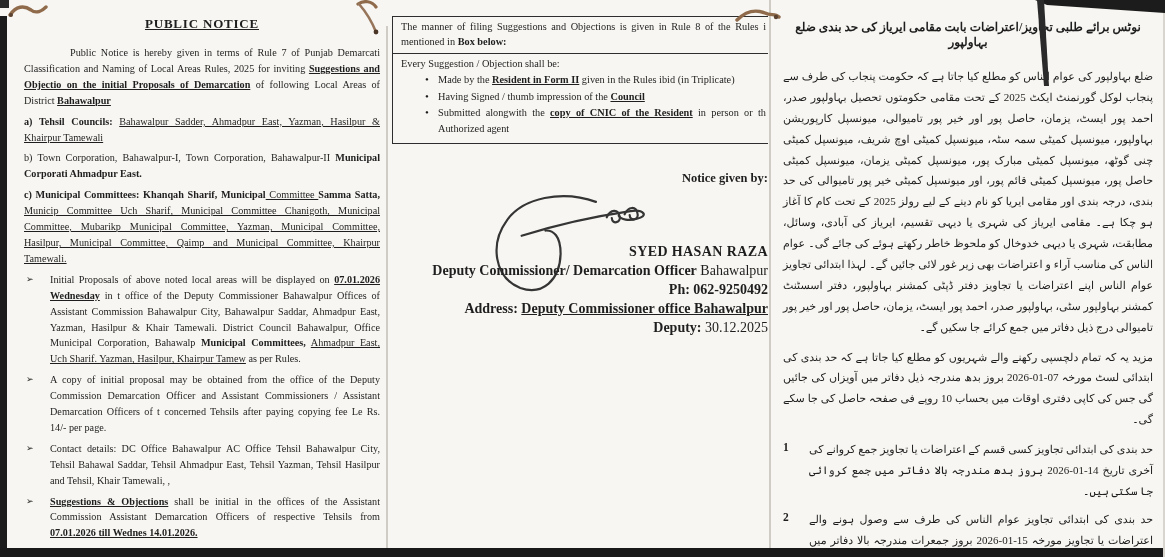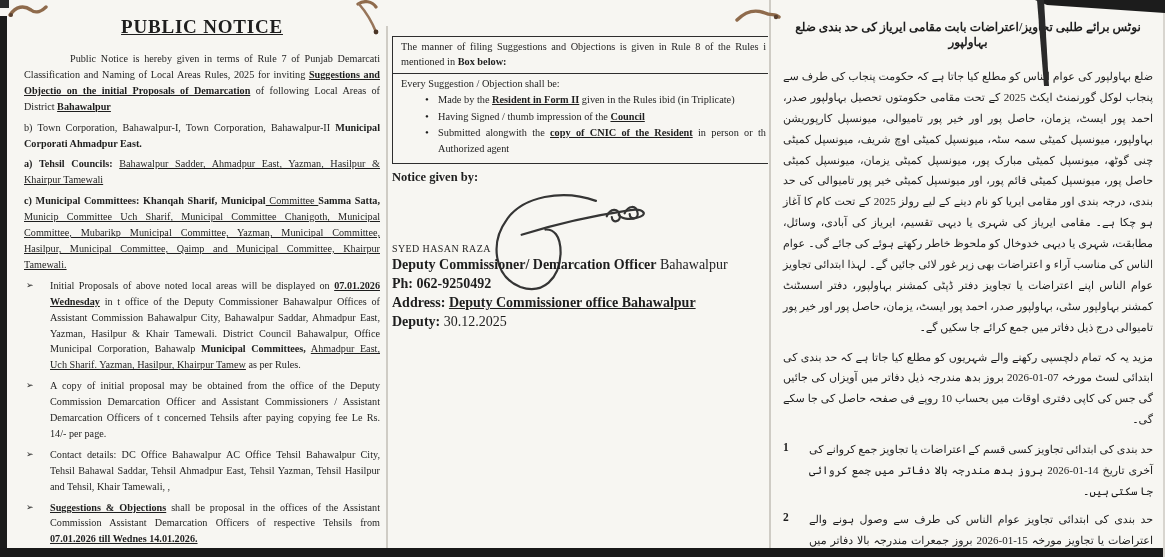--- a/index.html
+++ b/index.html
@@ -19,76 +19,76 @@
   .seam{position:absolute;width:2px;background:#cfccc5;}
   .seam-1{left:386px;top:26px;bottom:9px;}
   .seam-2{left:769px;top:0;bottom:9px;}
   .corner-shadow{position:absolute;left:1030px;top:0;width:135px;height:90px;pointer-events:none;}
   .staple{position:absolute;}
 
   
   .page-left{position:absolute;left:10px;top:4px;width:376px;height:544px;
     padding:4px 6px 0 14px;box-sizing:border-box;overflow:hidden;}
   .pl-title{text-align:center;font-weight:700;text-decoration:underline;
-    font-size:19px;letter-spacing:.8px;margin:8px 0 13px;}
+    font-size:13px;letter-spacing:.8px;margin:8px 0 13px;}
   .page-left p,.bullet{font-size:10.2px;line-height:1.56;text-align:justify;margin:0 0 5px;}
   .intro{text-indent:46px;}
   .bullet{position:relative;padding-left:26px;}
   .bullet .mk{position:absolute;left:2px;top:0;font-size:9px;font-family:"DejaVu Sans",sans-serif;}
 
   
-  .page-middle{position:absolute;left:392px;top:36px;width:376px;height:515px;overflow:hidden;}
+  .page-middle{position:absolute;left:392px;top:16px;width:376px;height:515px;overflow:hidden;}
   .box{border:1.5px solid #2e2e2e;border-right:none;width:382px;box-sizing:border-box;}
   .box-row1{padding:2px 8px 3px;font-size:10.3px;line-height:1.5;border-bottom:1.5px solid #2e2e2e;text-align:justify;}
   .box-row2{padding:2px 8px 6px;font-size:10.3px;line-height:1.5;}
   .box-bullets{margin:1px 0 0 24px;}
   .box-li{position:relative;padding-left:13px;margin-bottom:1px;text-align:justify;}
   .box-li .mk{position:absolute;left:0;top:-1px;font-size:11px;}
-  .given-by{position:relative;text-align:left;margin-top:6px;}
+  .given-by{position:relative;text-align:right;margin-top:27px;}
   .gb-heading{font-weight:700;font-size:12.5px;}
   .sig-mid{position:absolute;left:78px;top:16px;opacity:.92;transform:rotate(-3deg);}
-  .gb-name{margin-top:58px;font-weight:400;font-size:10px;letter-spacing:.4px;}
+  .gb-name{margin-top:58px;font-weight:700;font-size:14px;letter-spacing:.4px;}
   .gb-line{font-size:14px;margin-top:3px;}
 
   
   .page-right{position:absolute;left:777px;top:8px;width:382px;height:540px;
     direction:rtl;overflow:hidden;font-size:11px;}
   .pr-title{font-weight:700;text-align:center;font-size:12px;margin:12px 10px 16px;}
   .page-right p{line-height:1.9;text-align:justify;margin:0 6px 9px;}
   .urdu-item{display:flex;direction:ltr;margin:0 6px 7px;gap:12px;}
   .urdu-item .num{font-weight:700;flex:none;width:14px;padding-top:2px;font-size:11.5px;}
   .urdu-item .txt{direction:rtl;text-align:justify;line-height:1.9;flex:1;}
 </style>
 </head>
 <body>
 
 <div>
 
   <div class="page-left">
     <div class="pl-title">PUBLIC NOTICE</div>
     <p class="intro"><span>Public Notice is hereby given in terms of Rule 7 of Punjab Demarcati Classification and Naming of Local Areas Rules, 2025 for inviting </span><span class="b u">Suggestions and Objectio on the initial Proposals of Demarcation</span><span> of following Local Areas of District </span><span class="b u">Bahawalpur</span></p>
+    <p><span class="b">a) Tehsil Councils: </span><span class="u">Bahawalpur Sadder, Ahmadpur East, Yazman, Hasilpur &amp; Khairpur Tamewali</span></p>
     <p><span>b) Town Corporation, Bahawalpur-I, Town Corporation, Bahawalpur-II </span><span class="b">Municipal Corporati Ahmadpur East.</span></p>
-    <p><span class="b">a) Tehsil Councils: </span><span class="u">Bahawalpur Sadder, Ahmadpur East, Yazman, Hasilpur &amp; Khairpur Tamewali</span></p>
     <p><span class="b">c) Municipal Committees: Khanqah Sharif, Municipal</span><span class="u"> Committee </span><span class="b">Samma Satta,</span><span> </span><span class="u">Municip Committee Uch Sharif, Municipal Committee Chanigoth, Municipal Committee, Mubarikp Municipal Committee, Yazman, Municipal Committee, Hasilpur, Municipal Committee, Qaimp and Municipal Committee, Khairpur Tamewali.</span></p>
 
     <div class="bullet">
       <span class="mk">➢</span>
       <span><span>Initial Proposals of above noted local areas will be displayed on </span><span class="b u">07.01.2026 Wednesday</span><span> in t office of the Deputy Commissioner Bahawalpur Offices of Assistant Commission Bahawalpur City, Bahawalpur Saddar, Ahmadpur East, Yazman, Hasilpur &amp; Khair Tamewali. District Council Bahawalpur, Office Municipal Corporation, Bahawalp </span><span class="b">Municipal Committees,</span><span> </span><span class="u">Ahmadpur East, Uch Sharif. Yazman, Hasilpur, Khairpur Tamew</span><span> as per Rules.</span></span>
     </div>
     <div class="bullet">
       <span class="mk">➢</span>
       <span><span>A copy of initial proposal may be obtained from the office of the Deputy Commission Demarcation Officer and Assistant Commissioners / Assistant Demarcation Officers of t concerned Tehsils after paying copying fee Le Rs. 14/- per page.</span></span>
     </div>
     <div class="bullet">
       <span class="mk">➢</span>
       <span><span>Contact details: DC Office Bahawalpur AC Office Tehsil Bahawalpur City, Tehsil Bahawal Saddar, Tehsil Ahmadpur East, Tehsil Yazman, Tehsil Hasilpur and Tehsil, Khair Tamewali, ,</span></span>
     </div>
     <div class="bullet">
       <span class="mk">➢</span>
-      <span><span class="b u">Suggestions &amp; Objections</span><span> shall be proposal in the offices of the Assistant Commission Assistant Demarcation Officers of respective Tehsils from </span><span class="b u">07.01.2026 till Wednes 14.01.2026.</span></span>
+      <span><span class="b u">Suggestions &amp; Objections</span><span> shall be initial in the offices of the Assistant Commission Assistant Demarcation Officers of respective Tehsils from </span><span class="b u">07.01.2026 till Wednes 14.01.2026.</span></span>
     </div>
     <div class="bullet">
       <span class="mk">➢</span>
 
     </div>
 
   </div>
 
   <div class="page-middle">
     <div class="box">

